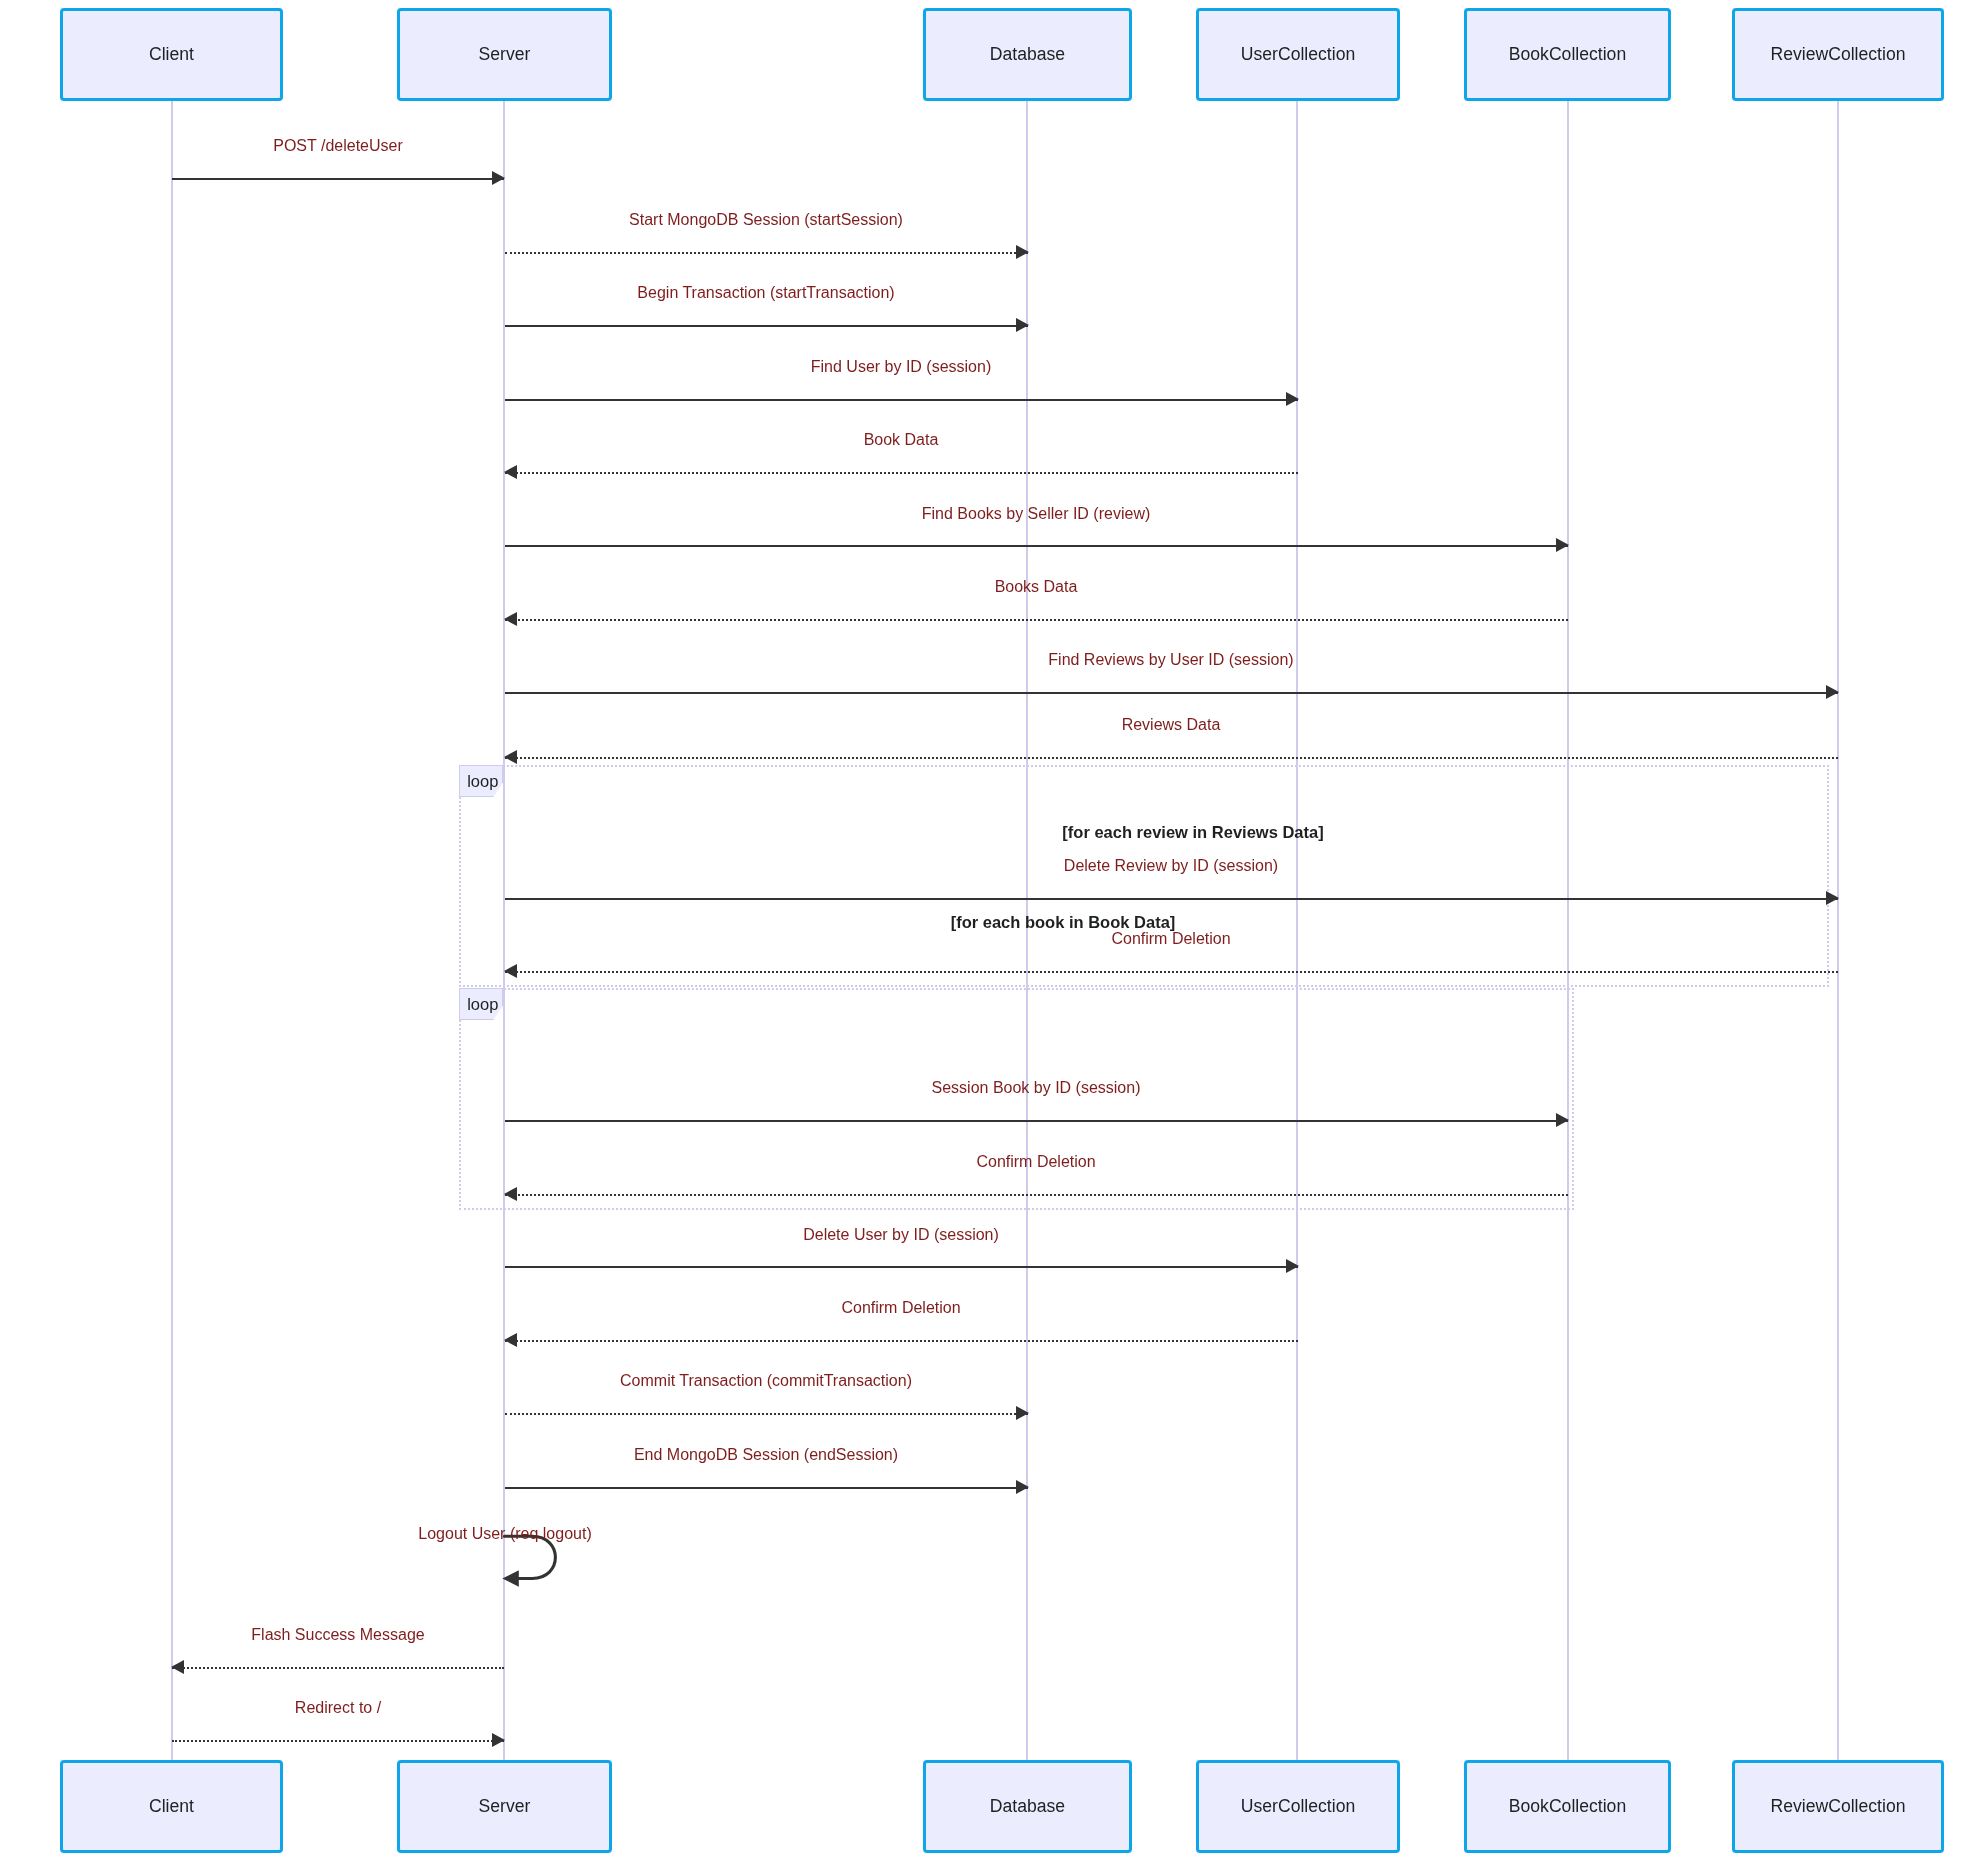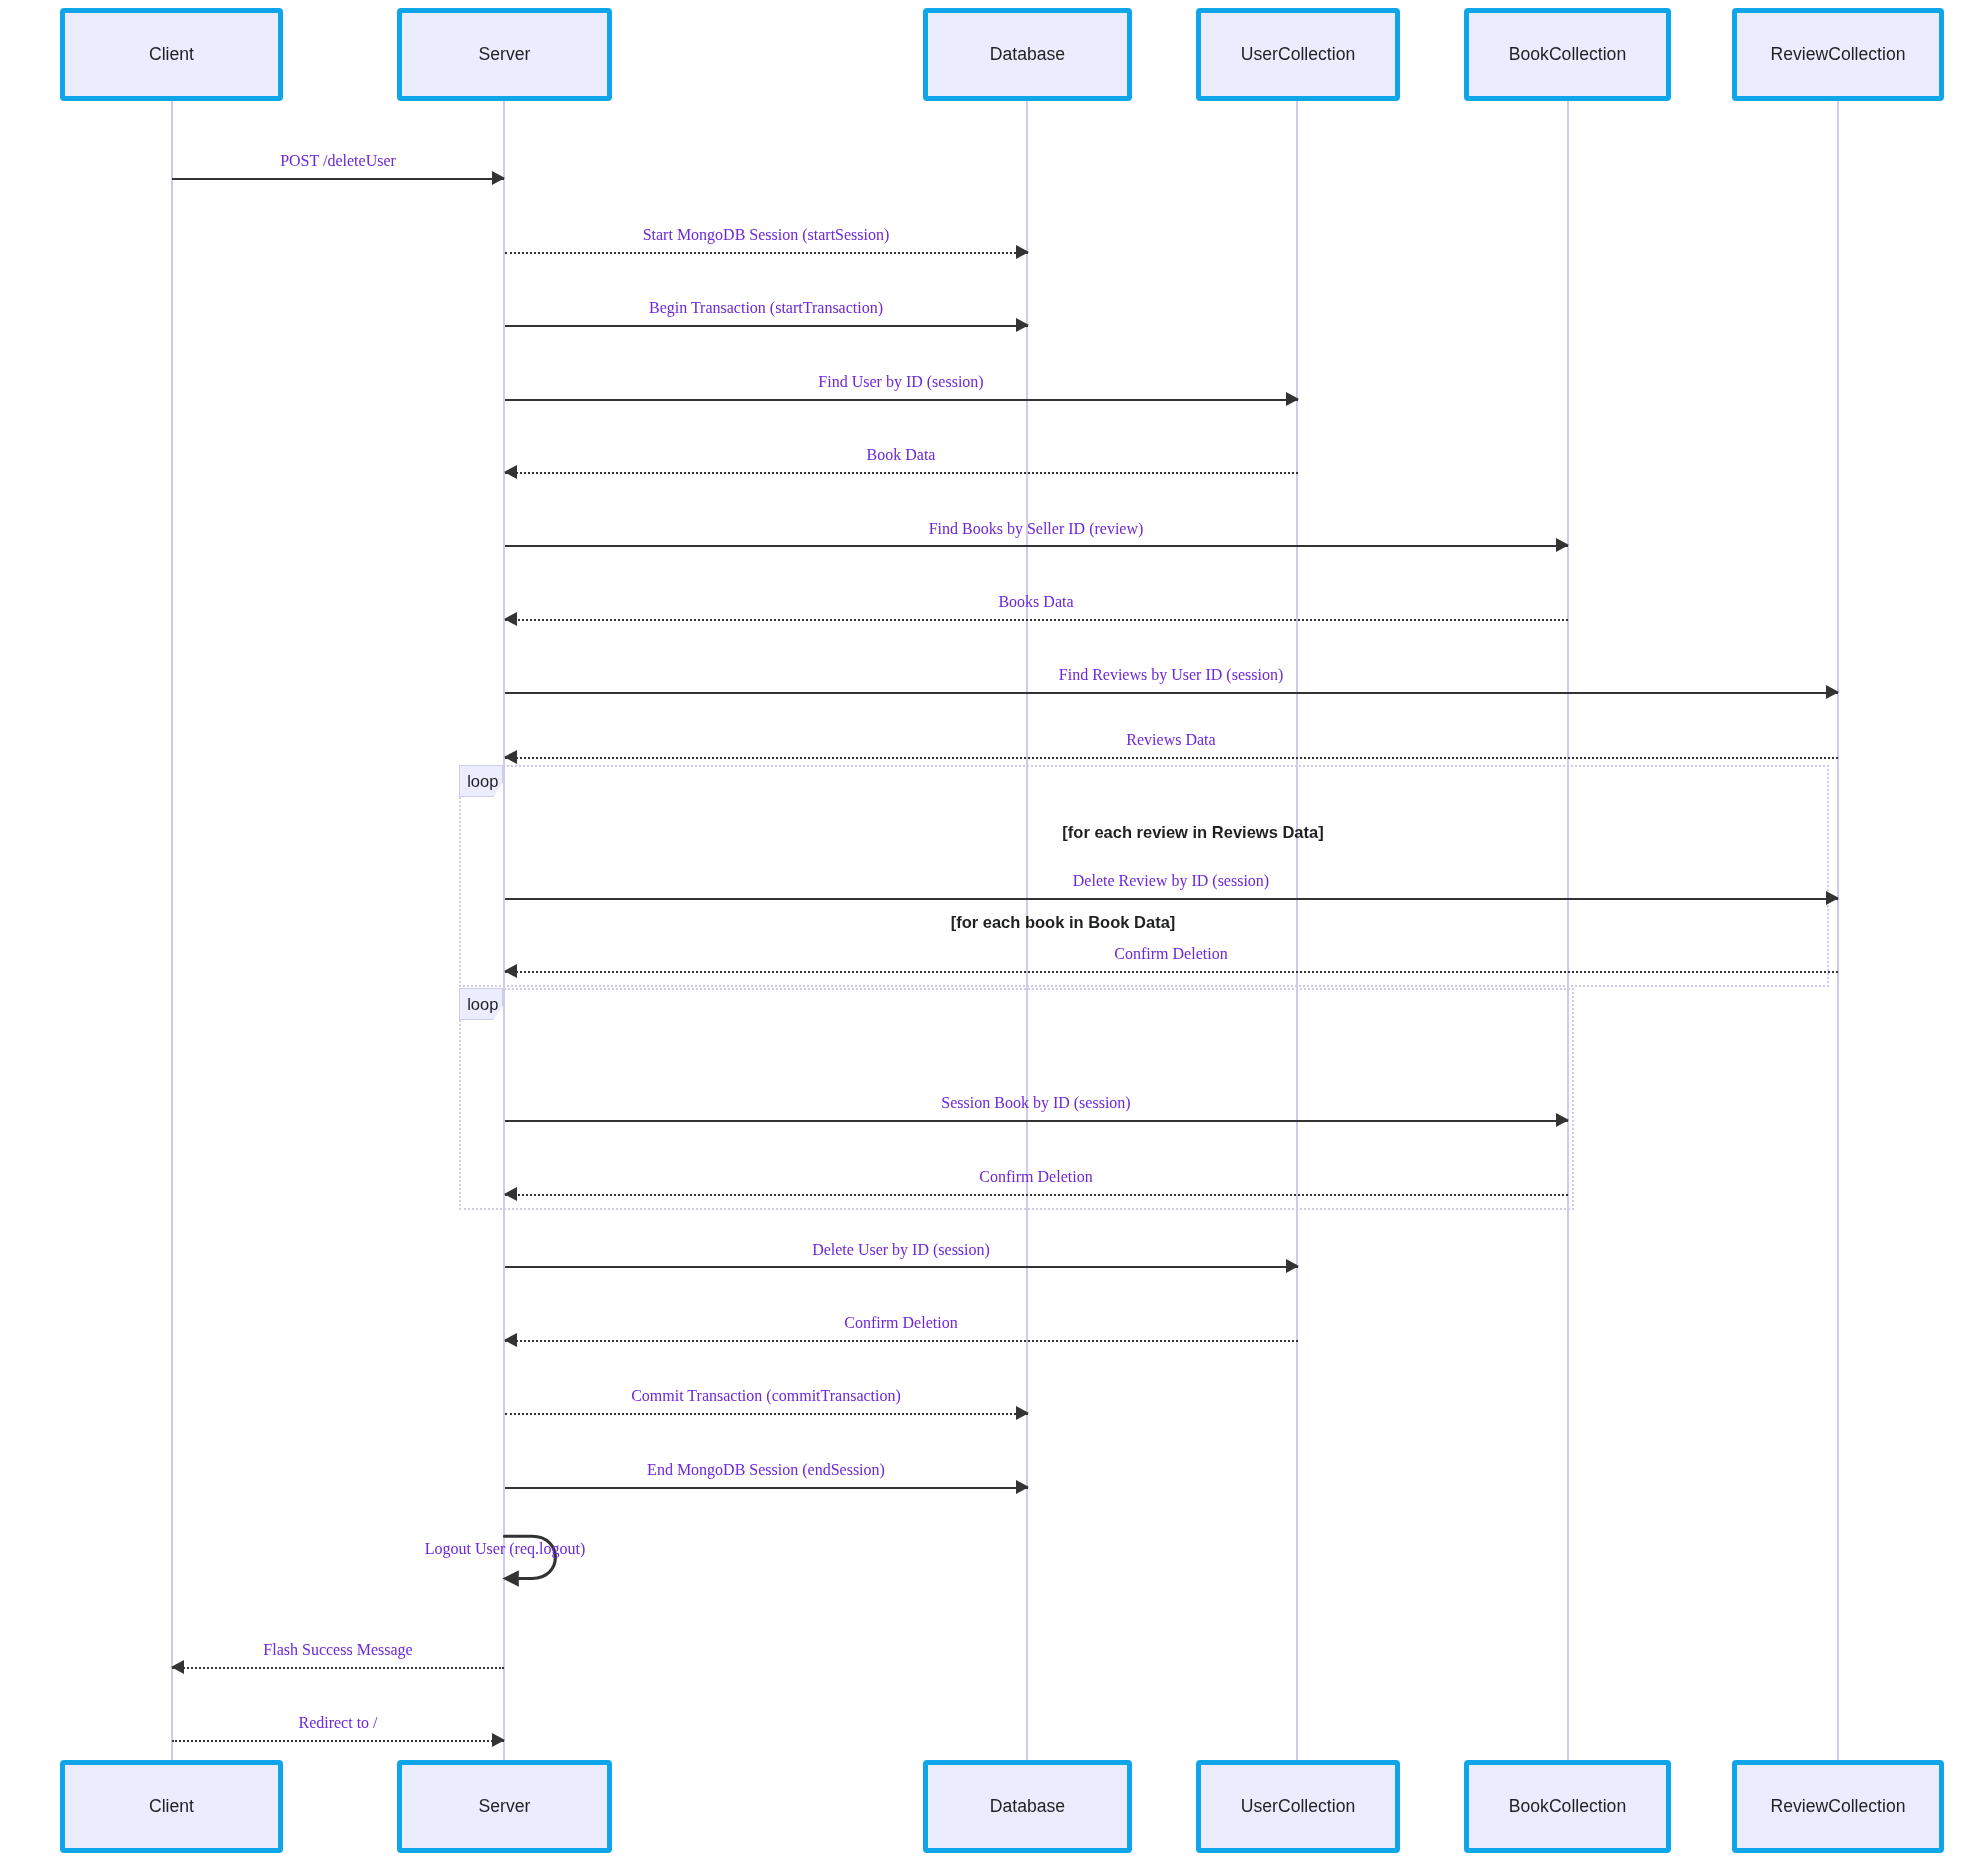--- a/index.html
+++ b/index.html
@@ -4,21 +4,21 @@
 <title>Sequence Diagram</title>
 <style>
   html,body{margin:0;padding:0;background:#ffffff;}
   body{font-family:"Liberation Sans", sans-serif;}
   #canvas{position:relative;width:1985px;height:1872px;background:#ffffff;overflow:hidden;}
 
   
   .actor-box{
     position:absolute;
     background:#ECECFF;
-    border:5px solid #0ea5e9;
+    border:3px solid #0ea5e9;
     border-radius:4.1px;
     display:flex;align-items:center;justify-content:center;
     box-sizing:border-box;
   }
   .actor-label{
     font-size:17.6px;
     color:#1f2020;
     font-family:"Liberation Sans", sans-serif;
     white-space:nowrap;
   }
@@ -51,25 +51,24 @@
     border-left:13.4px solid #333333;
   }
   .msg.left .head{
     left:-1px;
     border-right:13.4px solid #333333;
   }
 
   .msg-label{
     position:absolute;
     font-size:16px;
-    color:#6d28d9;
+    color:#7f1d1d;
     white-space:nowrap;
     transform:translateX(-50%);
-    font-family:Liberation Serif, serif;
-    margin-top:15px;
+    font-family:Liberation Sans, sans-serif;
   }
 
   
   .selfmsg{position:absolute;}
   .selfmsg svg{display:block;overflow:visible;}
 
   
   .loop-box{
     position:absolute;
     border:2.1px dotted #CFCBEC;

